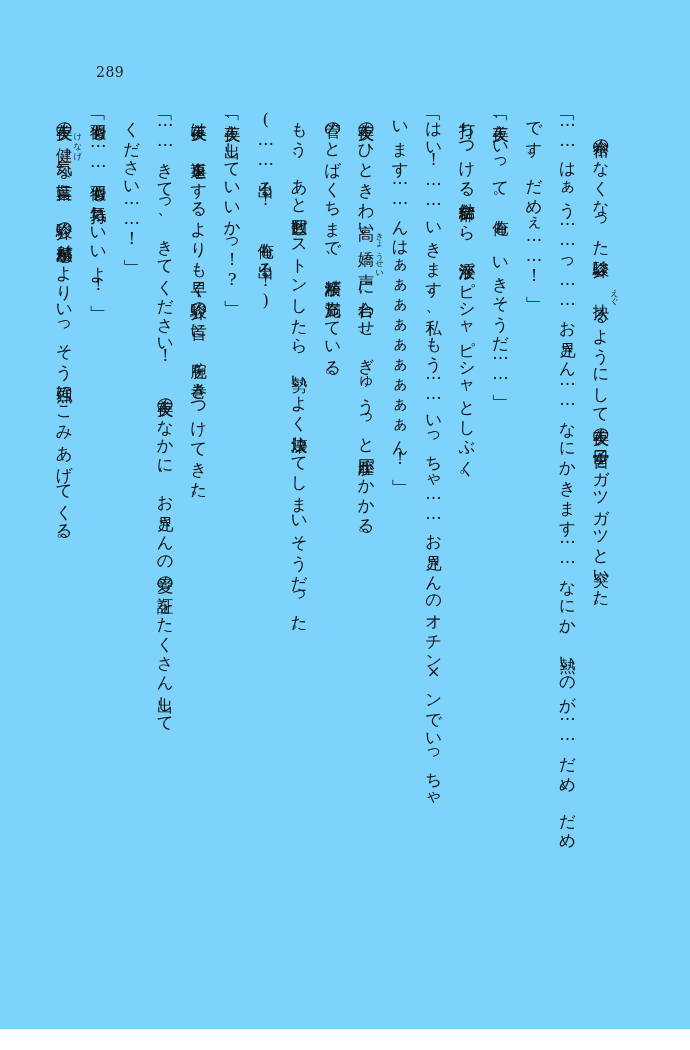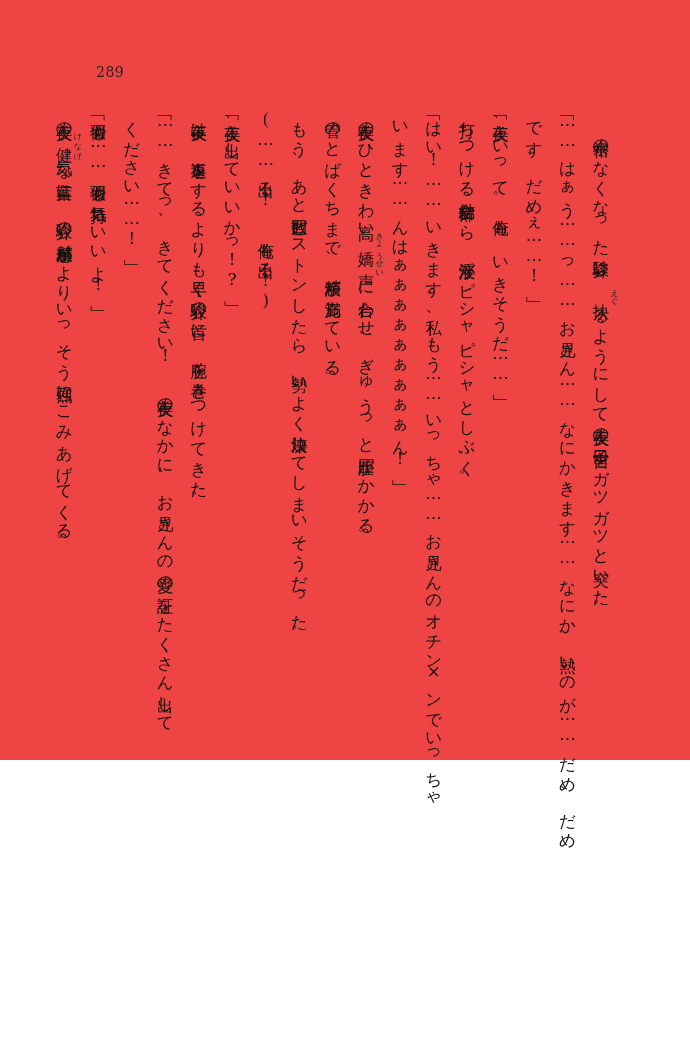--- a/index.html
+++ b/index.html
@@ -10,22 +10,22 @@
   body {
     width: 690px;
     height: 1050px;
     overflow: hidden;
     font-family: "DejaVu Serif", "Liberation Serif", serif;
     color: #111111;
   }
   #page {
     position: relative;
     width: 690px;
-    height: 760px;
-    background: #ef4444;
+    height: 1029px;
+    background: #7dd3fc;
   }
   #page-number {
     position: absolute;
     top: 64px;
     left: 96px;
     font-size: 14px;
     color: #222;
     letter-spacing: 0.5px;
   }
   

